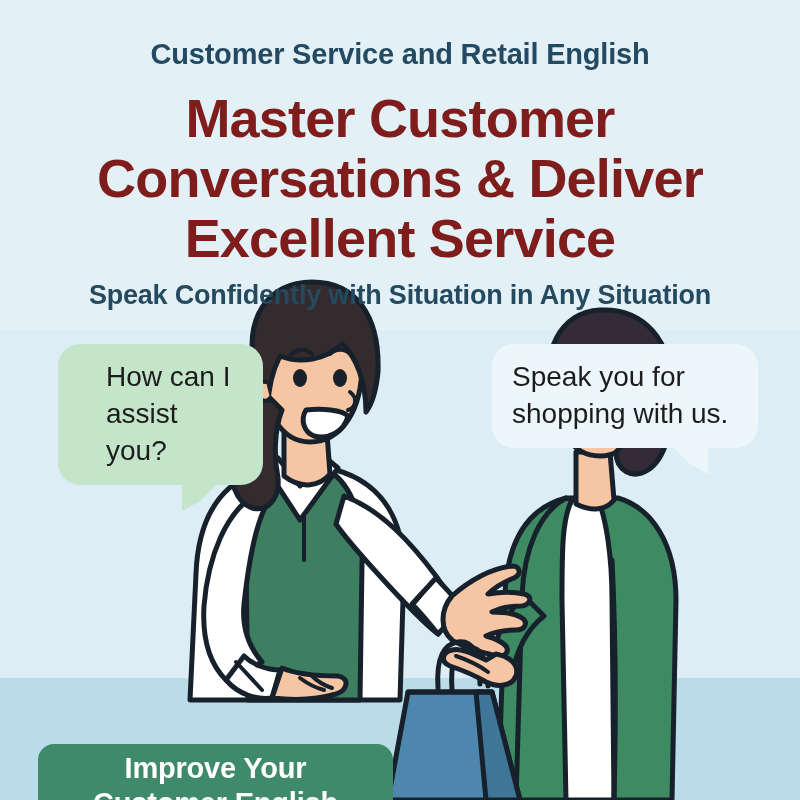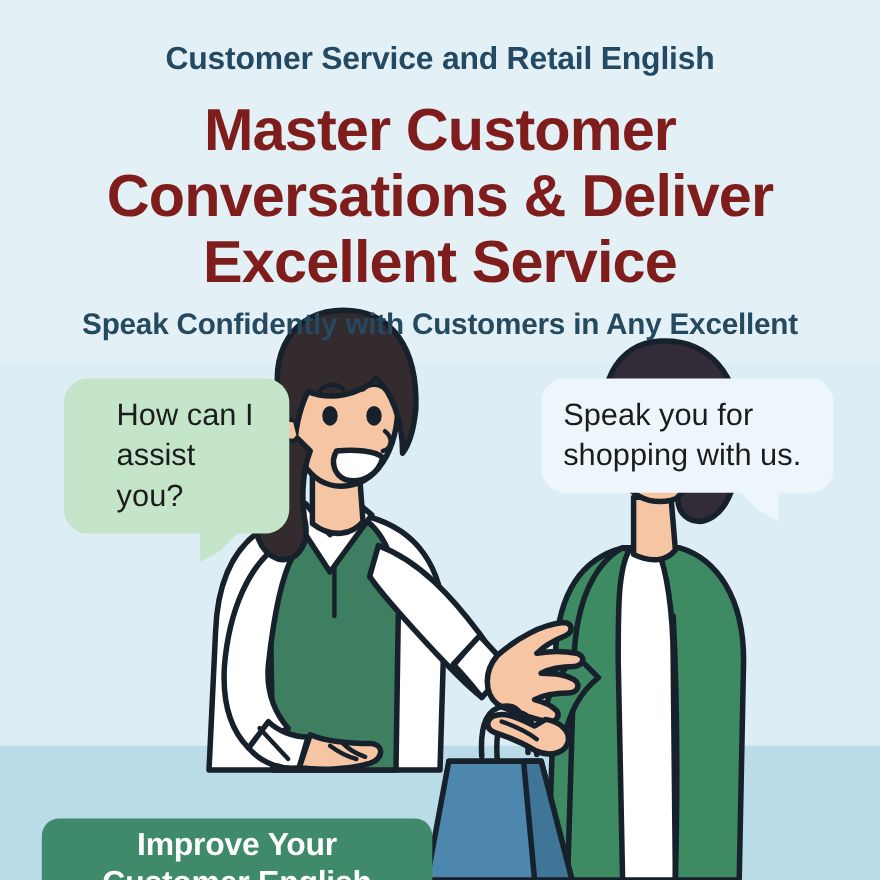--- a/index.html
+++ b/index.html
@@ -358,21 +358,21 @@
                  C 520 664 508 656 496 654 Z" fill="#f6c6a4"></path>
         <path d="M456 656 C 468 660 480 666 488 672" stroke-width="4" fill="none"></path>
       </g>
     </g>
   </svg>
 
   <div class="eyebrow">Customer Service and Retail English</div>
 
   <div class="headline">Master Customer Conversations &amp; Deliver Excellent Service</div>
 
-  <div class="subhead">Speak Confidently with Customers in Any Excellent</div>
+  <div class="subhead">Speak Confidently with Situation in Any Situation</div>
 
   <div class="bubble bubble-left">
     <div class="bubble-text">How can I
 assist you?</div>
     <span class="tail"></span>
   </div>
 
   <div class="bubble bubble-right">
     <div class="bubble-text">Speak you for
 shopping with us.</div>

